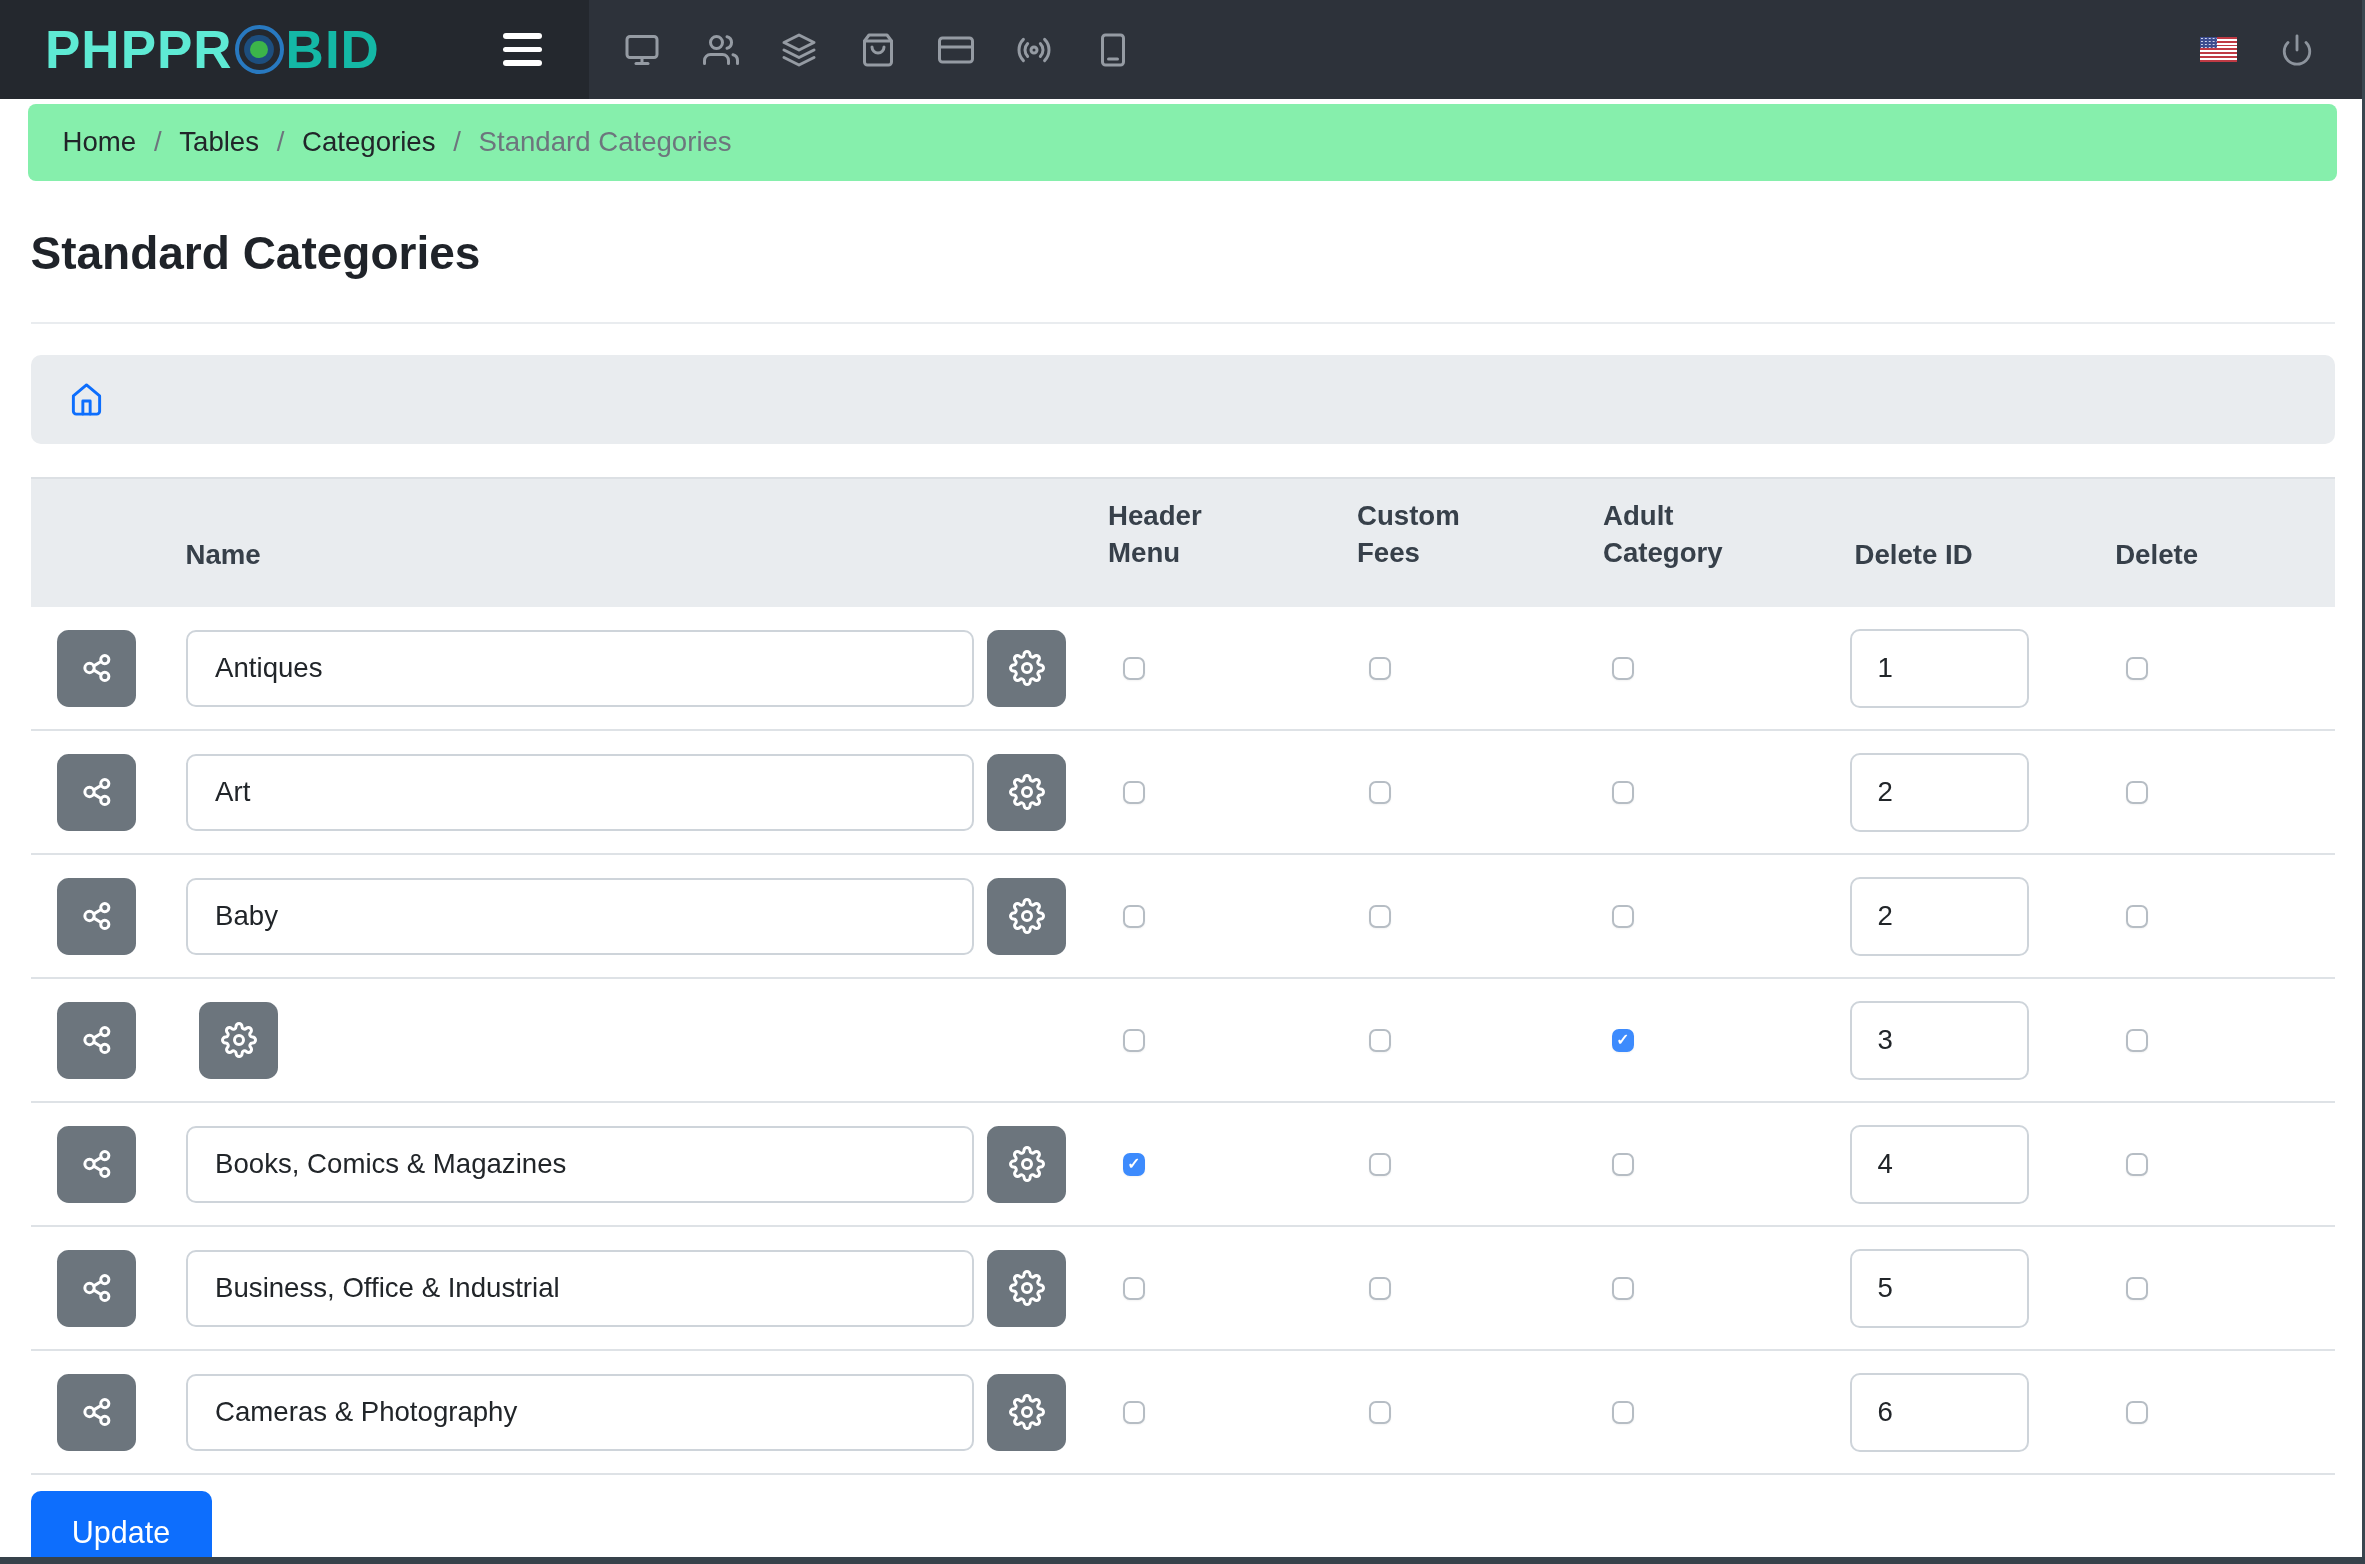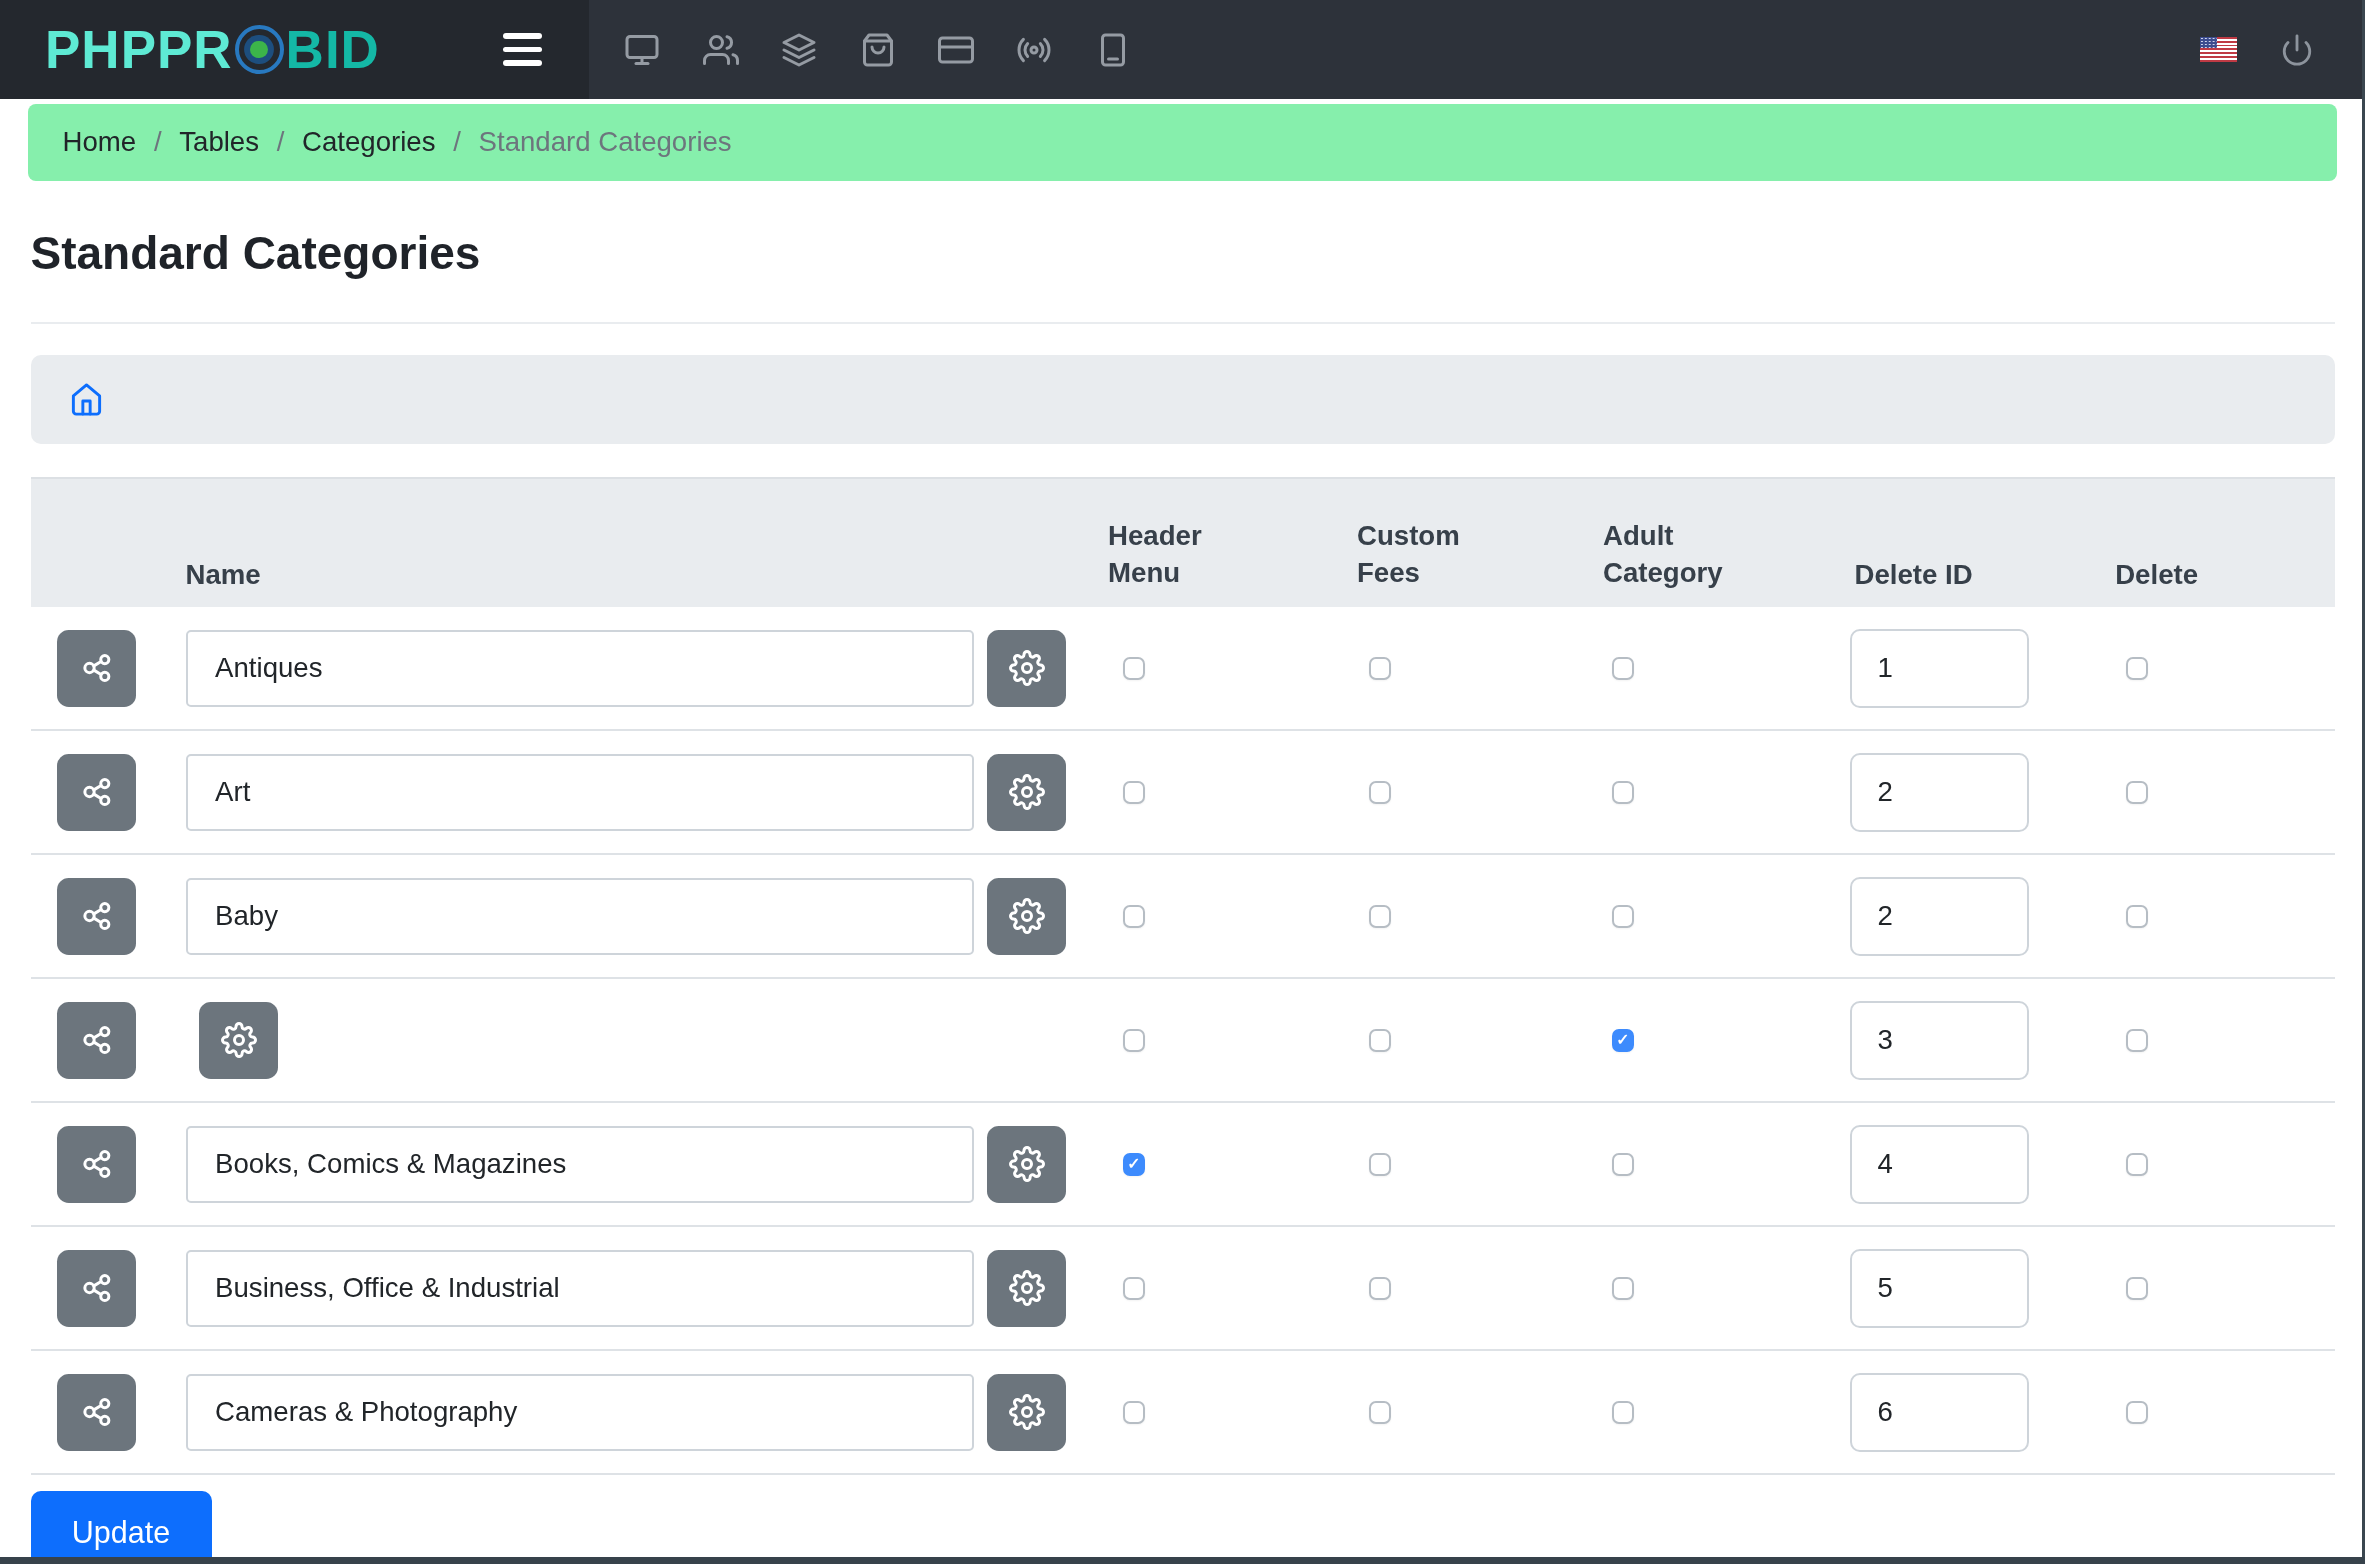--- a/index.html
+++ b/index.html
@@ -78,21 +78,21 @@
   .home-btn svg { width:35px; height:35px; stroke:#0d6efd; stroke-width:2; fill:none; stroke-linecap:round; stroke-linejoin:round; }
 
   
   .ctable { margin:33px 30.5px 0 30.5px; width:2304px; }
   .thead {
     height:130px; background:#e9ecef;
     display:flex; align-items:flex-end;
     font-size:27.6px; font-weight:bold; color:#37404a;
     border-top:2px solid #dce0e4;
   }
-  .thead .cell { padding-bottom:16px; }
+  .thead .cell { padding-bottom:36px; }
   .trow {
     height:124px; display:flex; align-items:center;
     border-bottom:2px solid #dee2e6;
   }
   .cell { flex:none; display:flex; align-items:center; }
   .c-share { width:155px; padding-left:26.6px; }
   .c-name  { width:893px; }
   .c-hm    { width:248px; padding-left:44px; }
   .c-cf    { width:246px; padding-left:42px; }
   .c-ac    { width:245px; padding-left:39px; }
@@ -109,21 +109,21 @@
   .icon-btn {
     width:79px; height:77px; flex:none;
     background:#6c757d; border:none; border-radius:11.8px;
     display:flex; align-items:center; justify-content:center;
     cursor:pointer;
   }
   .icon-btn svg { width:36px; height:36px; stroke:#ffffff; stroke-width:2; fill:none; stroke-linecap:round; stroke-linejoin:round; }
 
   .name-input {
     width:788px; height:77px;
-    border:2px solid #ced4da; border-radius:5px;
+    border:2px solid #ced4da; border-radius:10px;
     font-family:"Liberation Sans", sans-serif;
     font-size:27.6px; color:#212529;
     padding:0 23.6px 0 27.6px; outline:none; background:#fff;
   }
   .c-name .icon-btn { margin-left:13.8px; }
 
   .oid-input {
     width:179px; height:79px;
     border:2px solid #ced4da; border-radius:9.9px;
     font-family:"Liberation Sans", sans-serif;

